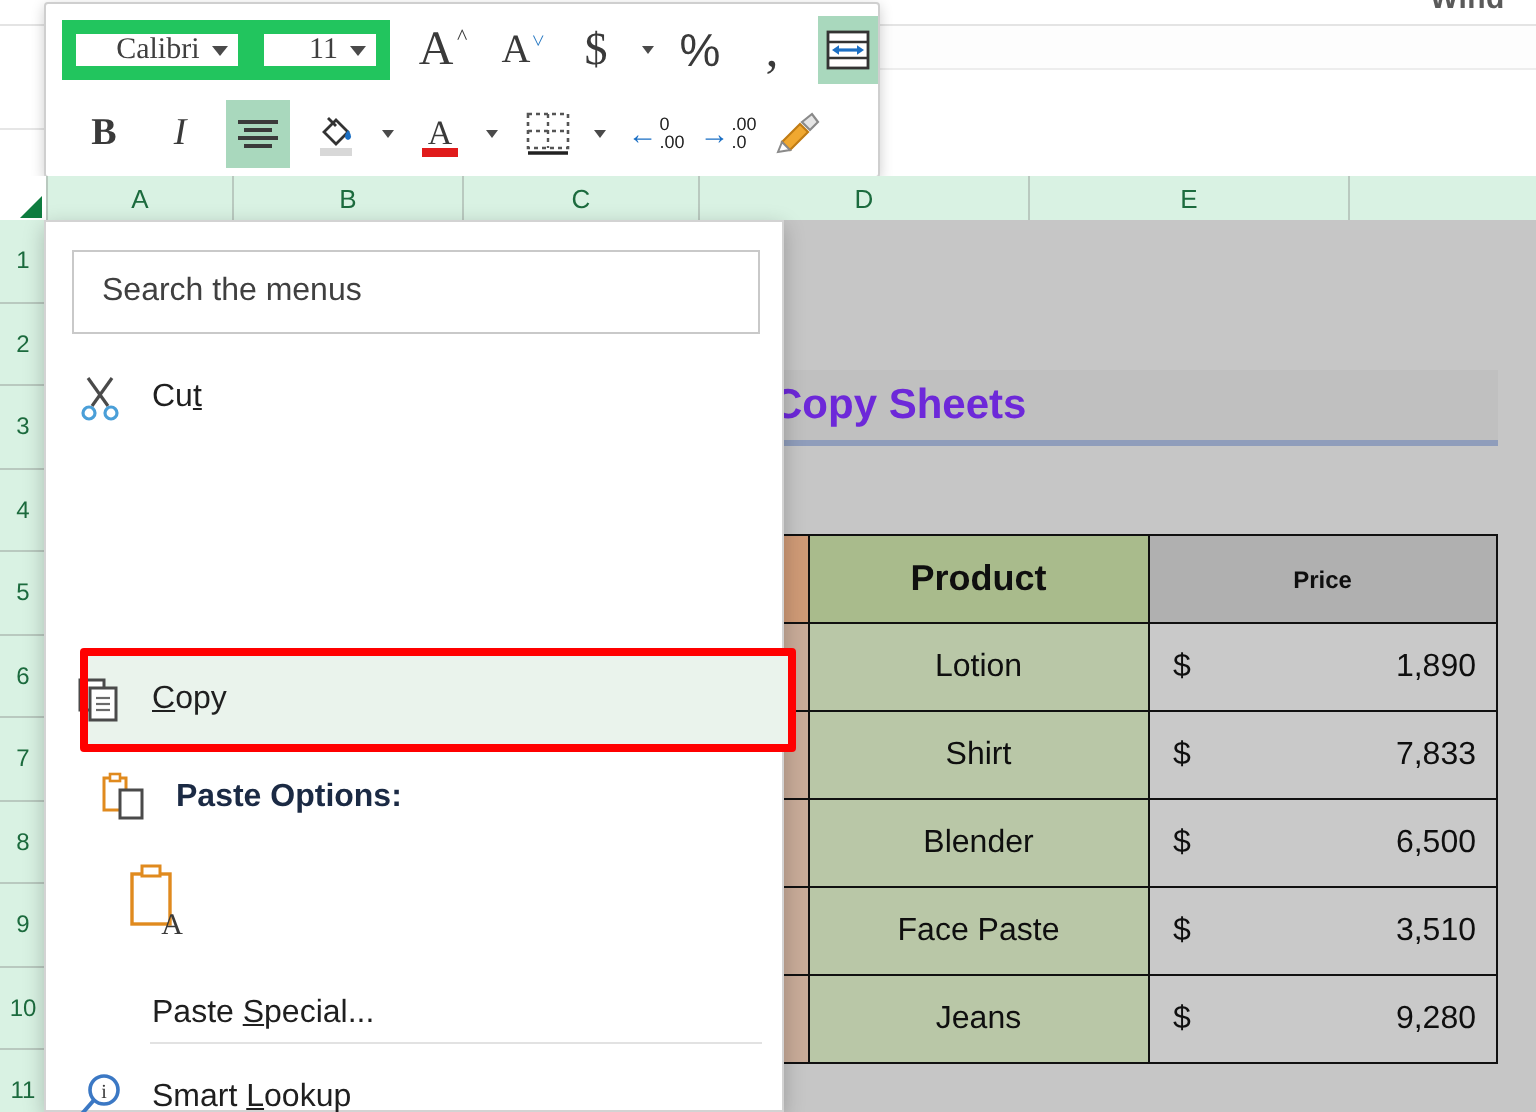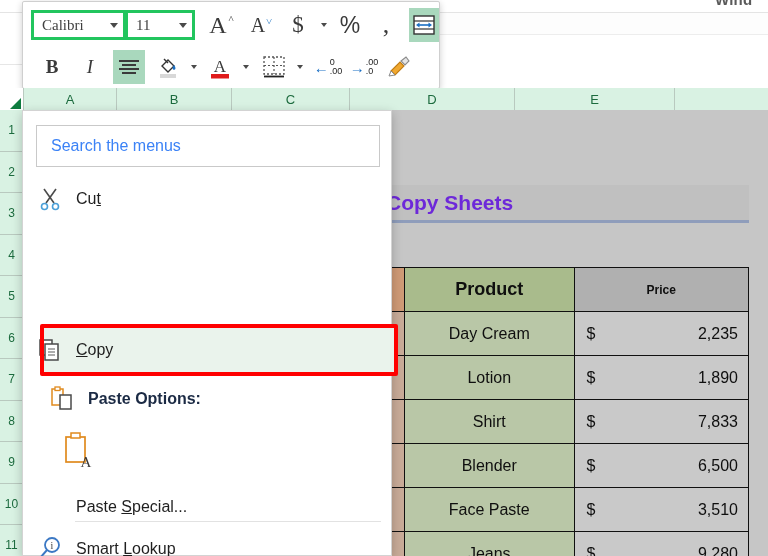--- a/index.html
+++ b/index.html
@@ -41,22 +41,22 @@
     position:absolute; left:22px; top:1px; width:418px; height:88px;
     background:#ffffff; border:1px solid #cfcfcf;
     box-shadow:0 2px 7px rgba(0,0,0,.20);
     border-radius:2px;
   }
   .tb-row{ position:absolute; left:0; width:100%; display:flex; align-items:center; }
   .tb-row1{ top:2px; height:42px; padding-left:8px; }
   .tb-row2{ top:44px; height:42px; padding-left:8px; }
 
   .combo{
-    height:30px; border:3px solid #22c55e; background:#fff;
-    display:flex; align-items:center; justify-content:space-between;
+    height:30px; border:7px solid #22c55e; background:#fff;
+    display:flex; align-items:center; justify-content:flex-end;
     padding:0 5px 0 8px; font-size:15px; color:#3b3b3b;
   }
   .combo.font{ width:110px; }
   .combo.size{ width:80px; margin-left:-1px; }
   .combo .cv{ font-family:"Liberation Serif", serif; font-size:15px; color:#3f3f3f; }
   .caret{ width:0;height:0;border-left:4px solid transparent;border-right:4px solid transparent;border-top:5px solid #4a4a4a; margin-left:6px;}
   .caret.sm{border-left:3.5px solid transparent;border-right:3.5px solid transparent;border-top:4.5px solid #4a4a4a;}
 
   .tbtn{
     height:32px; min-width:30px; display:flex; align-items:center; justify-content:center;
@@ -149,21 +149,21 @@
   
   .ctxmenu{
     position:absolute; left:22px; top:110px; width:370px; height:446px;
     background:#ffffff; border:1px solid #d3d3d3;
     box-shadow:0 3px 10px rgba(0,0,0,.22);
   }
   .searchbox{
     position:absolute; left:13px; top:14px; width:344px; height:42px;
     border:1px solid #c9c9c9; background:#fff;
     display:flex; align-items:center; padding-left:14px;
-    font-size:16px; color:#3b82f6;
+    font-size:16px; color:#404040;
   }
   .mitem{
     position:absolute; left:1px; width:368px; height:48px;
     display:flex; align-items:center;
   }
   .mitem .mico{
     width:52px; display:flex; align-items:center; justify-content:center; flex:0 0 52px;
   }
   .mitem .mlab{
     font-size:16px; color:#1f1f1f; font-family:"Liberation Sans",sans-serif;
@@ -349,28 +349,20 @@
 
       <table class="dtable">
         <tbody>
             <tr>
           <td class="c-serial hdr"></td>
           <td class="c-prod hdr">Product</td>
           <td class="c-price hdr">Price</td>
         </tr>
         <tr>
           <td class="c-serial"></td>
-          <td class="c-prod">Day Cream</td>
-          <td class="c-price">
-            <span class="dol">$</span>
-            <span>2,235</span>
-          </td>
-        </tr>
-        <tr>
-          <td class="c-serial"></td>
           <td class="c-prod">Lotion</td>
           <td class="c-price">
             <span class="dol">$</span>
             <span>1,890</span>
           </td>
         </tr>
         <tr>
           <td class="c-serial"></td>
           <td class="c-prod">Shirt</td>
           <td class="c-price">

